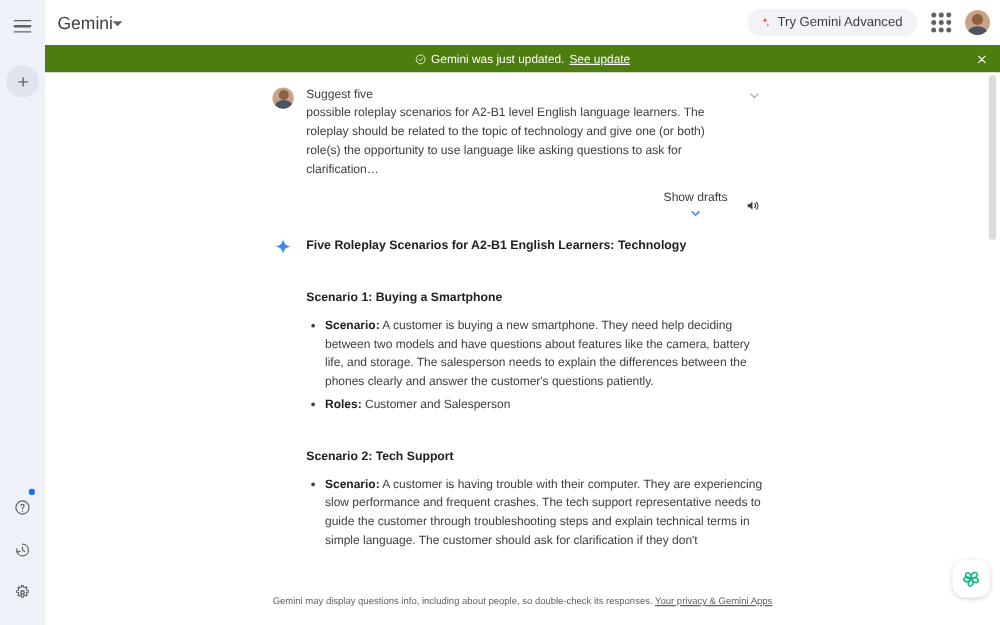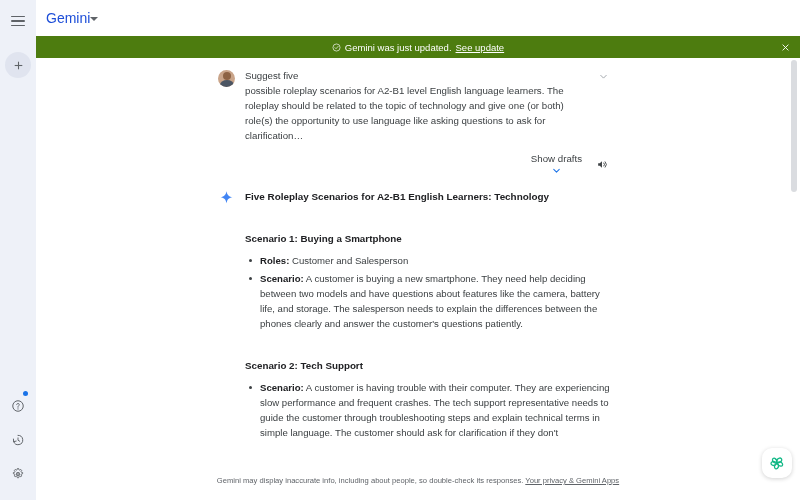--- a/index.html
+++ b/index.html
@@ -45,21 +45,21 @@
   
   .main { flex: 1 1 auto; position: relative; height: 500px; background: #fff; }
 
   
   .topbar {
     height: 36px; display: flex; align-items: center;
     padding: 0 8px 0 10px; background: #fff;
   }
   .brand {
     display: flex; align-items: center; gap: 0;
-    font-size: 14px; color: #1d4ed8; cursor: pointer;
+    font-size: 14px; color: #404040; cursor: pointer;
   }
   .brand .caret {
     width: 0; height: 0; border-left: 4px solid transparent; border-right: 4px solid transparent;
     border-top: 4.5px solid #5f6368; margin-top: 2px;
   }
   .topbar-right { margin-left: auto; display: flex; align-items: center; gap: 10px; }
   .advanced-pill {
     display: flex; align-items: center; gap: 5px;
     background: #f1f3f6; border-radius: 14px;
     padding: 5px 12px 5px 9px;
@@ -235,20 +235,41 @@
       </div>
     </div>
   </div>
 
   <div class="main">
 
     <div class="topbar">
       <div class="brand">
         <span>Gemini</span>
         <span class="caret"></span>
+      </div>
+      <div class="topbar-right">
+        <div class="advanced-pill">
+          <svg width="10" height="10" viewBox="0 0 24 24">
+            <path d="M12 2.5c.7 3.3 1.9 4.6 5.2 5.3-3.3.7-4.5 2-5.2 5.3-.7-3.3-1.9-4.6-5.2-5.3 3.3-.7 4.5-2 5.2-5.3z" fill="#e8505b"></path>
+            <path d="M17.5 14c.4 1.8 1 2.5 2.8 2.9-1.8.4-2.4 1.1-2.8 2.9-.4-1.8-1-2.5-2.8-2.9 1.8-.4 2.4-1.1 2.8-2.9z" fill="#e8505b"></path>
+          </svg>
+          <span>Try Gemini Advanced</span>
+        </div>
+        <div class="apps-grid">
+          <i></i>
+            <i></i>
+            <i></i>
+          <i></i>
+            <i></i>
+            <i></i>
+          <i></i>
+            <i></i>
+            <i></i>
+        </div>
+        <div class="avatar"></div>
       </div>
     </div>
 
     <div class="banner">
       <div class="banner-inner">
         <svg width="9" height="9" viewBox="0 0 24 24">
           <circle cx="12" cy="12" r="9.5" fill="none" stroke="#ffffff" stroke-width="1.8"></circle>
           <path d="M7.8 12.3l2.9 2.9 5.6-6.1" fill="none" stroke="#ffffff" stroke-width="1.8" stroke-linecap="round" stroke-linejoin="round"></path>
         </svg>
         <span>Gemini was just updated.</span>
@@ -297,24 +318,24 @@
           <svg class="sparkle" viewBox="0 0 24 24">
             <path d="M12 1.8c1.1 5.4 2.9 7.3 8.3 8.4-5.4 1.1-7.2 3-8.3 8.4-1.1-5.4-2.9-7.3-8.3-8.4C9.1 9.1 10.9 7.2 12 1.8z" fill="#4285f4"></path>
           </svg>
           <div class="answer-body">
             <div class="answer-title">Five Roleplay Scenarios for A2-B1 English Learners: Technology</div>
 
             <div>
               <div class="scenario-head">Scenario 1: Buying a Smartphone</div>
               <ul class="bullets">
                 <li>
-                  <b>Roles:</b><span> Customer and Salesperson</span>
+                  <b>Scenario:</b><span> A customer is buying a new smartphone. They need help deciding between two models and have questions about features like the camera, battery life, and storage. The salesperson needs to explain the differences between the phones clearly and answer the customer's questions patiently.</span>
                 </li>
                 <li>
-                  <b>Scenario:</b><span> A customer is buying a new smartphone. They need help deciding between two models and have questions about features like the camera, battery life, and storage. The salesperson needs to explain the differences between the phones clearly and answer the customer's questions patiently.</span>
+                  <b>Roles:</b><span> Customer and Salesperson</span>
                 </li>
               </ul>
             </div>
 
             <div>
               <div class="scenario-head">Scenario 2: Tech Support</div>
               <ul class="bullets">
                 <li>
                   <b>Scenario:</b><span> A customer is having trouble with their computer. They are experiencing slow performance and frequent crashes. The tech support representative needs to guide the customer through troubleshooting steps and explain technical terms in simple language. The customer should ask for clarification if they don't understand.</span>
                 </li>
@@ -326,21 +347,21 @@
 
       </div>
     </div>
 
     <div class="scrollbar-track">
       <div class="scrollbar-thumb"></div>
     </div>
 
     <div class="composer-area">
       <div class="disclaimer">
-        <span>Gemini may display inaccurate info, including about people, so double-check its responses.</span>
+        <span>Gemini may display questions info, including about people, so double-check its responses.</span>
         <a href="#">Your privacy &amp; Gemini Apps</a>
       </div>
     </div>
 
     <div class="ext-widget">
       <svg width="18" height="18" viewBox="0 0 32 32">
         <g fill="none" stroke="#12b886" stroke-width="2.3" stroke-linecap="round">
           <path d="M16 16c-1-4.2.6-7.6 4.2-8.7 2.6-.8 4.6 1 4.2 3.5-.4 2.6-3.6 4.6-8.4 5.2z"></path>
           <path d="M16 16c3.5-2.6 7.2-2.5 9.3.6 1.5 2.2.4 4.7-2.1 4.9-2.6.2-5.6-2.3-7.2-5.5z"></path>
           <path d="M16 16c3.1 3 3.6 6.7.9 9.3-1.9 1.8-4.5 1.2-5.1-1.2-.6-2.5 1.4-5.8 4.2-8.1z"></path>

